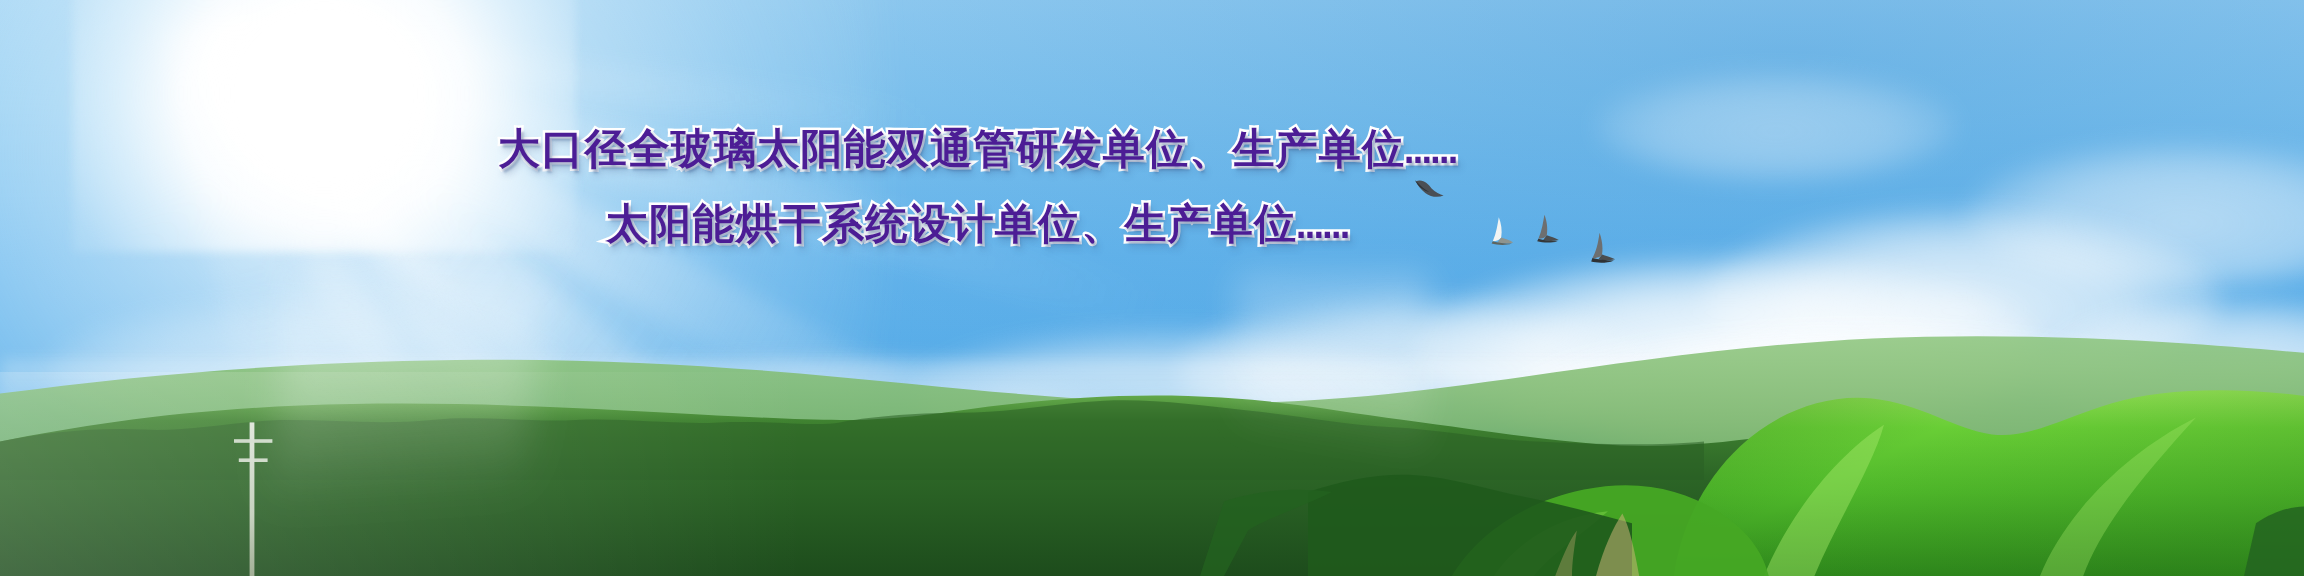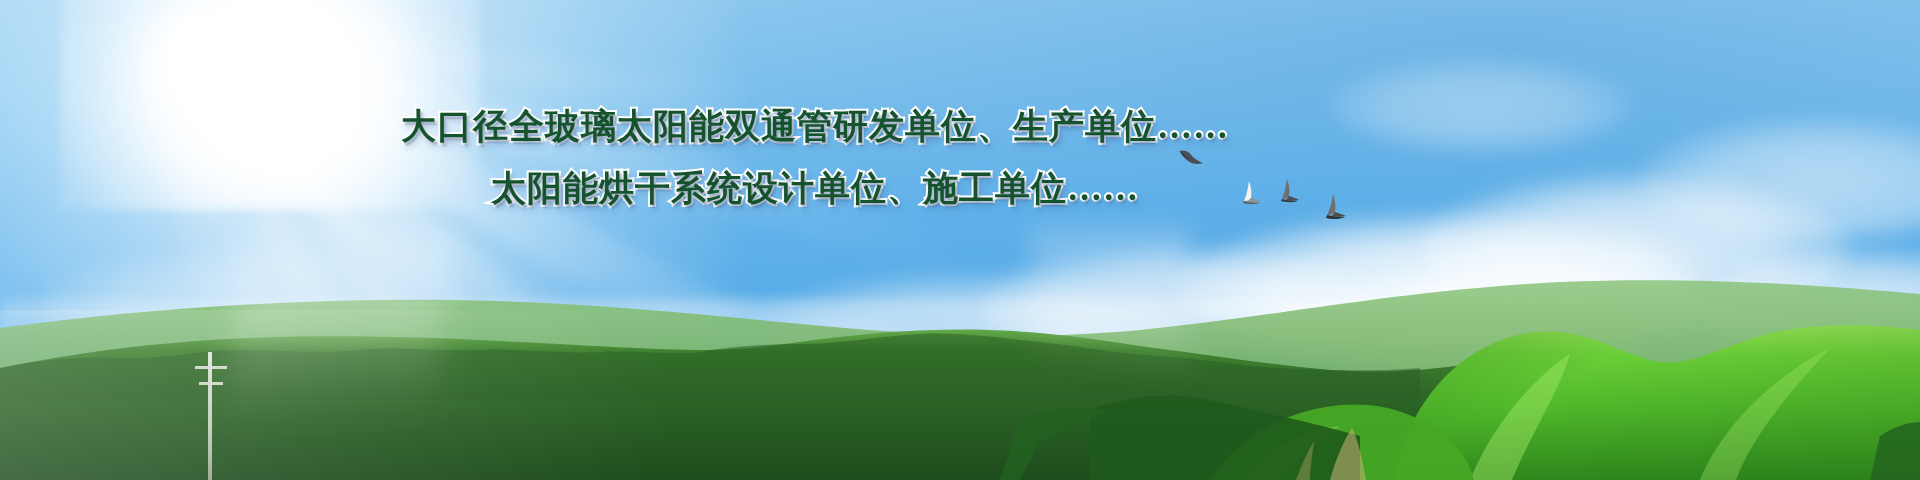--- a/index.html
+++ b/index.html
@@ -68,26 +68,26 @@
   .c10{left:40px;top:250px;width:430px;height:120px;opacity:.42;}
 
   
   .headline{
     position:absolute;left:0;top:96px;width:1600px;
     text-align:center;
     pointer-events:none;
   }
   .hline{
     display:block;
-    font-family:Liberation Serif, serif;
+    font-family:Liberation Mono, monospace;
     font-weight:bold;
     font-size:35px;
     line-height:62px;
     letter-spacing:1px;
-    color:#14532d;
+    color:#4c1d95;
     -webkit-text-stroke:4px #ffffff;
     paint-order:stroke fill;
     text-shadow:
        2px 3px 2px rgba(60,90,140,.38),
        3px 5px 6px rgba(50,80,130,.28);
     white-space:nowrap;
     padding-left:30px;
   }
   .hline.l2{ }
 
@@ -154,21 +154,21 @@
   <div class="cloud c1"></div>
   <div class="cloud c3"></div>
   <div class="cloud c6"></div>
   <div class="cloud c9"></div>
   <div class="cloud c5"></div>
   <div class="cloud c7"></div>
   <div class="cloud c10"></div>
 
   <div class="headline">
     <span class="hline l1">大口径全玻璃太阳能双通管研发单位、生产单位……</span>
-    <span class="hline l2">太阳能烘干系统设计单位、施工单位……</span>
+    <span class="hline l2">太阳能烘干系统设计单位、生产单位……</span>
   </div>
 
   <div class="bird" style="left:1178px;top:148px;">
     <svg width="26" height="20" viewBox="0 0 26 20">
       <path d="M2 3 C8 1, 12 5, 15 9 C18 12, 22 14, 25 15 C20 17, 14 16, 10 13 C6 10, 3 6, 2 3 Z" fill="#4a4f55"></path>
       <path d="M1 2 C5 6, 9 10, 13 12 C9 11, 4 8, 1 2 Z" fill="#2e3338"></path>
     </svg>
   </div>
 
   <div class="bird" style="left:1240px;top:180px;">

